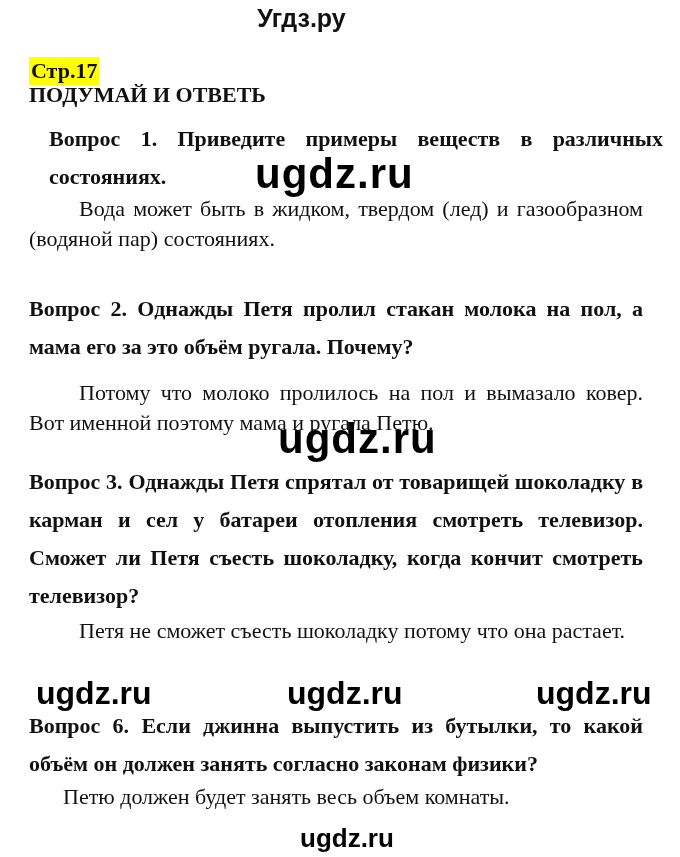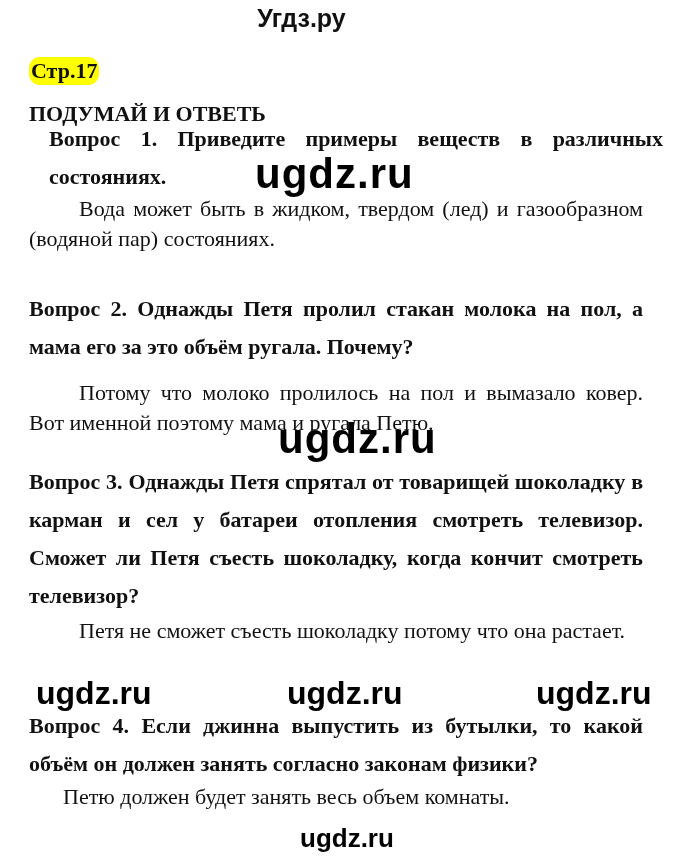--- a/index.html
+++ b/index.html
@@ -4,24 +4,24 @@
   <style>
     html, body { margin: 0; padding: 0; background: #ffffff; }
     body { width: 680px; height: 857px; position: relative; overflow: hidden; color: #111; }
     .site-title {
       position: absolute; top: 4px; left: 0; width: 603px; text-align: center;
       font-family: "Liberation Sans", sans-serif; font-weight: bold; font-size: 25px; color: #111;
     }
     .page-label {
       position: absolute; top: 57px; left: 29px;
       font-family: "Liberation Serif", serif; font-weight: bold; font-size: 22px;
-      background: #ffff00; padding: 0 2px; line-height: 28px; border-radius: 11px;
+      background: #ffff00; padding: 0 2px; line-height: 28px;
     }
     .section-title {
-      position: absolute; top: 100px; left: 29px;
+      position: absolute; top: 81px; left: 29px;
       font-family: "Liberation Serif", serif; font-weight: bold; font-size: 22px; line-height: 28px;
     }
     .block { position: absolute; left: 29px; width: 614px; font-family: "Liberation Serif", serif; font-size: 22px; }
     .question { font-weight: bold; line-height: 38px; text-align: justify; text-align-last: left; }
     .answer { line-height: 30px; text-align: justify; text-indent: 50px; }
     .q1 { top: 120px; margin-left: 20px; }
     .a1 { top: 194px; }
     .q2 { top: 290px; }
     .a2 { top: 366px; margin-top: 12px; }
     .q3 { top: 463px; }
@@ -62,18 +62,18 @@
   <span class="q-prefix">Вопрос 3.</span>
   <span>Однажды Петя спрятал от товарищей шоколадку в карман и сел у батареи отопления смотреть телевизор. Сможет ли Петя съесть шоколадку, когда кончит смотреть телевизор?</span>
 </div>
 <div class="block answer a3">Петя не сможет съесть шоколадку потому что она растает.</div>
 
 <div class="watermark wm-mid" style="top:675px; left:36px;">ugdz.ru</div>
 <div class="watermark wm-mid" style="top:675px; left:287px;">ugdz.ru</div>
 <div class="watermark wm-mid" style="top:675px; left:536px;">ugdz.ru</div>
 
 <div class="block question q4">
-  <span class="q-prefix">Вопрос 4.</span>
+  <span class="q-prefix">Вопрос 6.</span>
   <span>Если джинна выпустить из бутылки, то какой объём он должен занять согласно законам физики?</span>
 </div>
 <div class="block answer a4" style="text-indent:34px;">Петю должен будет занять весь объем комнаты.</div>
 
 <div class="watermark wm-small" style="top:823px; left:300px;">ugdz.ru</div>
 
 </body></html>

